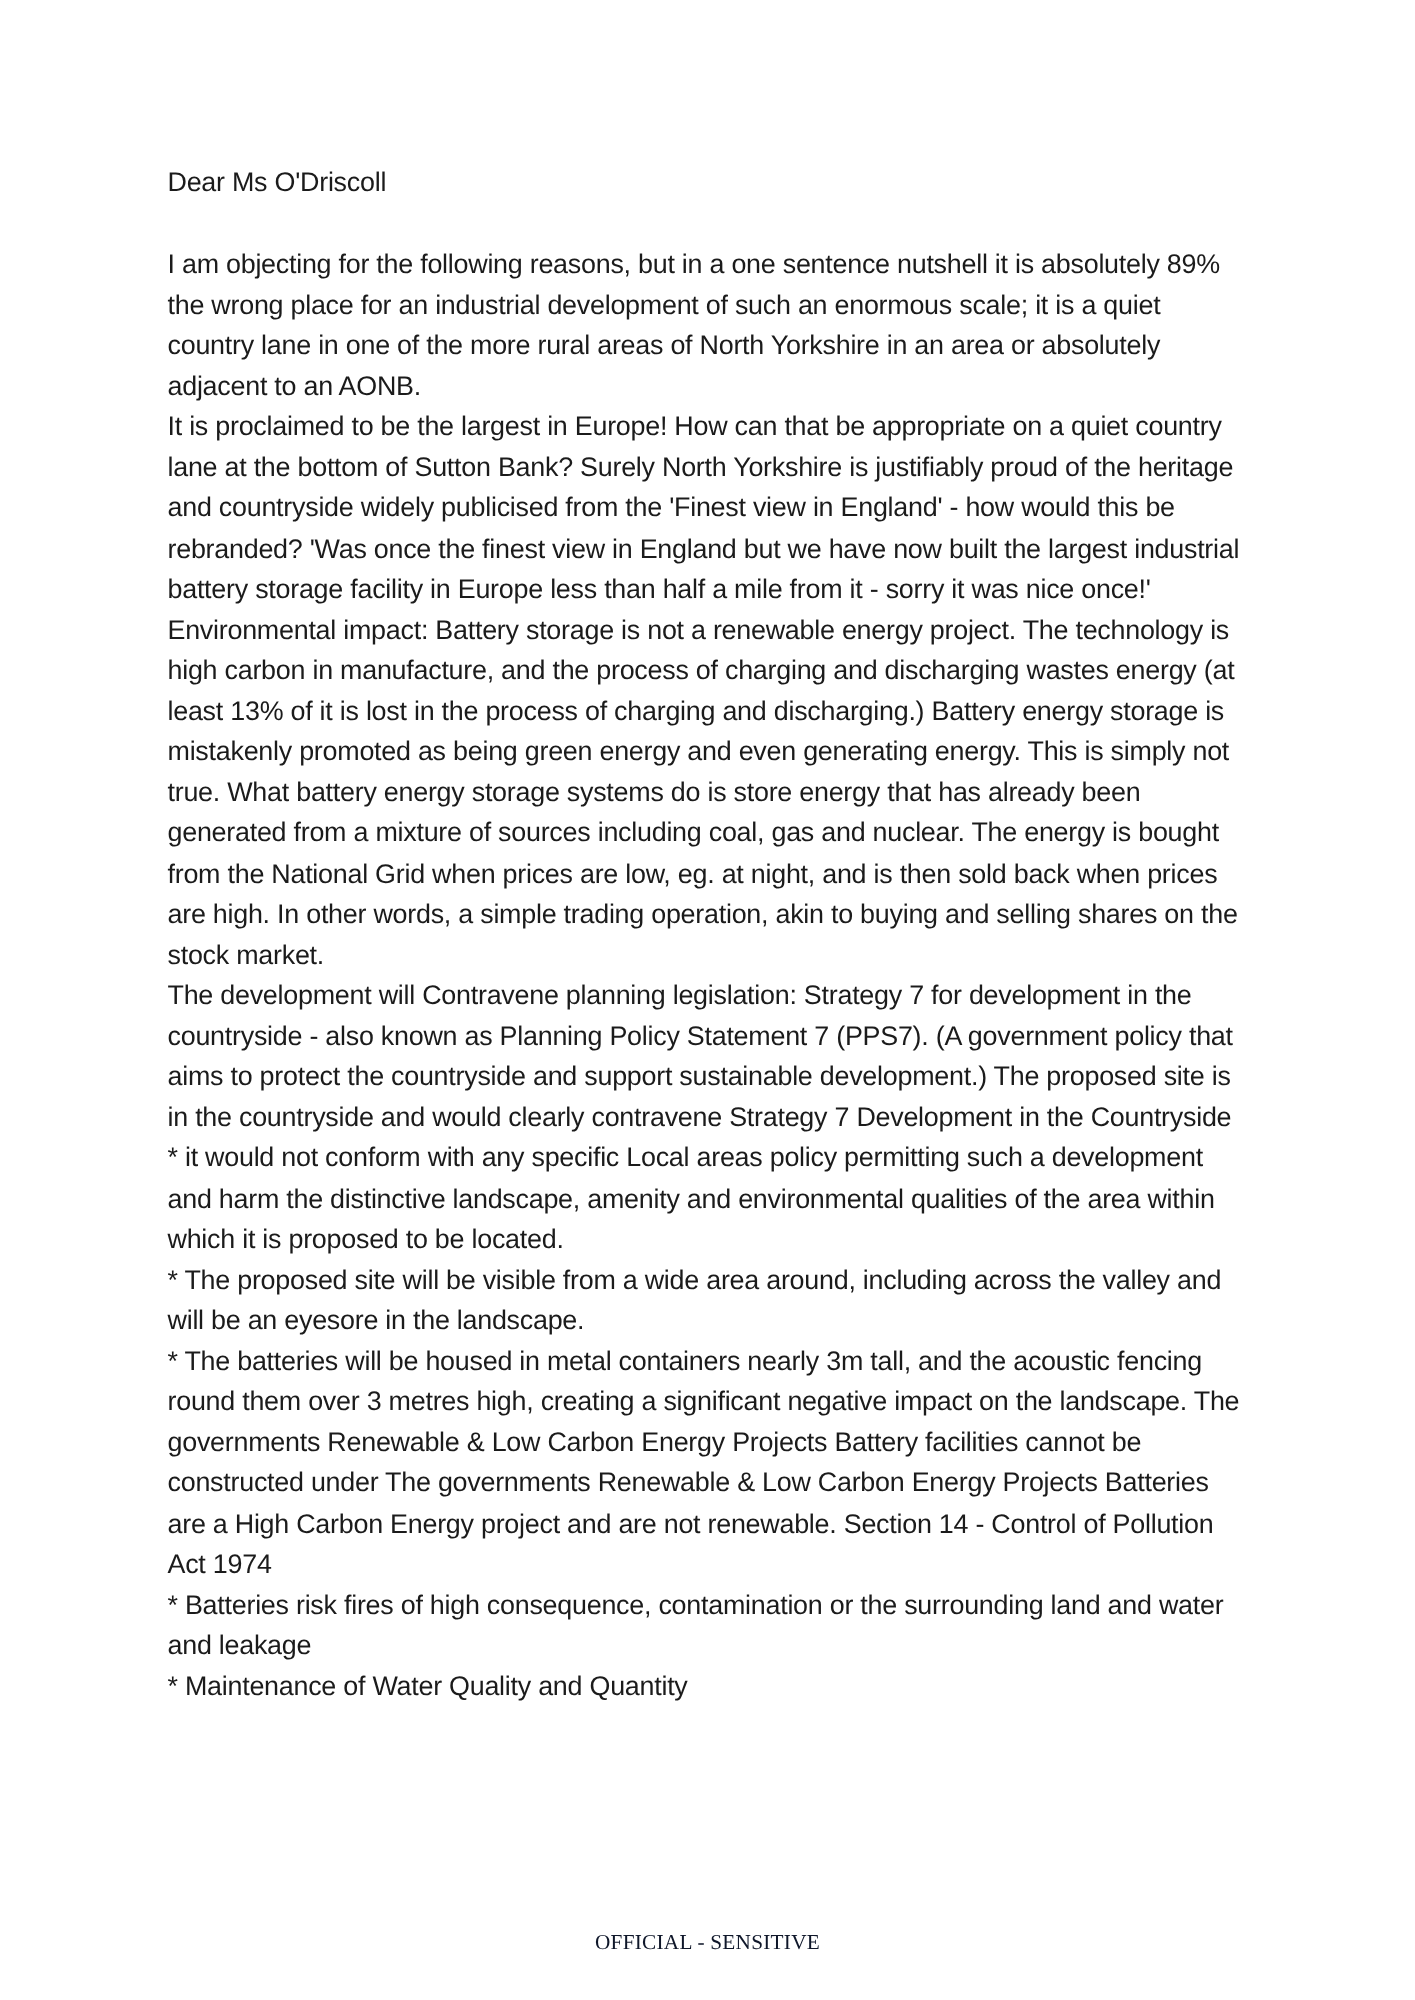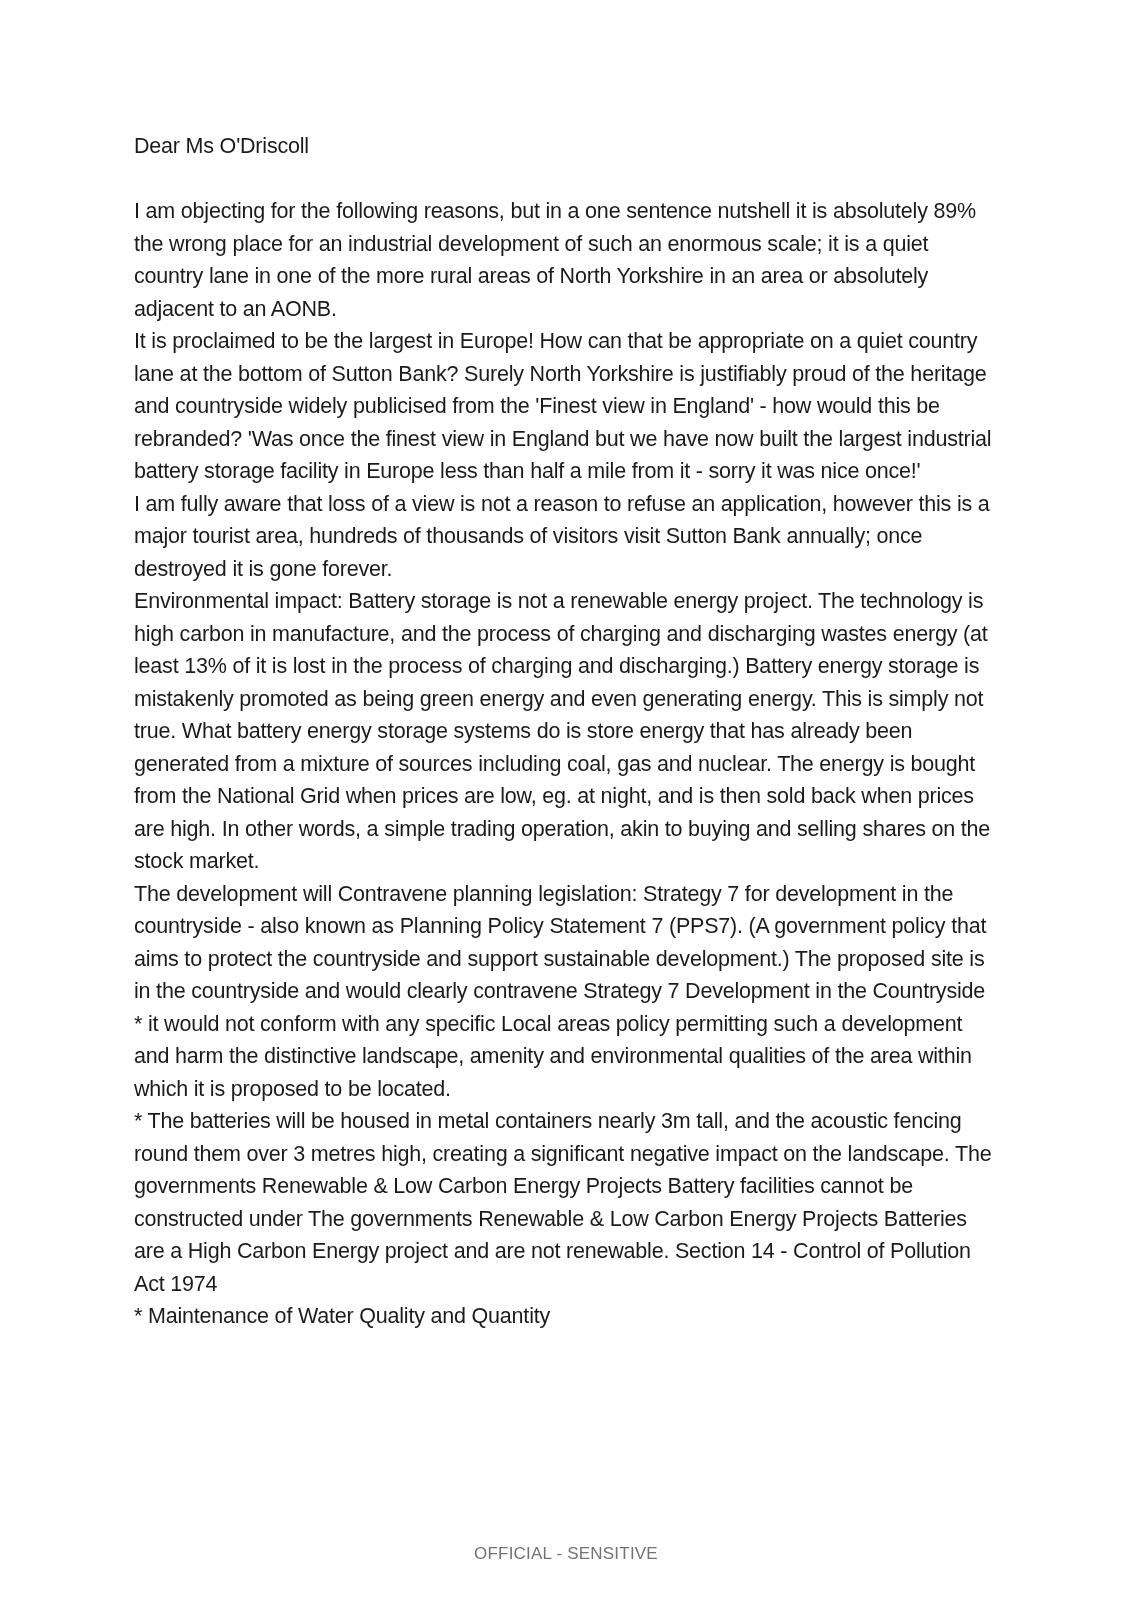--- a/index.html
+++ b/index.html
@@ -49,23 +49,24 @@
 </style>
 </head>
 <body>
 
 <div class="page">
   <div class="doc-body" style="color: rgb(27, 27, 27);">
       <p class="para">Dear Ms O'Driscoll</p>
       <p class="para blank">&nbsp;</p>
       <p class="para">I am objecting for the following reasons, but in a one sentence nutshell it is absolutely 89% the wrong place for an industrial development of such an enormous scale; it is a quiet country lane in one of the more rural areas of North Yorkshire in an area or absolutely adjacent to an AONB.</p>
       <p class="para">It is proclaimed to be the largest in Europe! How can that be appropriate on a quiet country lane at the bottom of Sutton Bank? Surely North Yorkshire is justifiably proud of the heritage and countryside widely publicised from the 'Finest view in England' - how would this be rebranded? 'Was once the finest view in England but we have now built the largest industrial battery storage facility in Europe less than half a mile from it - sorry it was nice once!'</p>
-      <p class="para">I am fully aware that loss of a view is not a reason to refuse an application, however this is a major tourist area, hundreds of thousands of visitors visit Sutton Bank annually; once destroyed it is gone forever.</p>
       <p class="para">Environmental impact: Battery storage is not a renewable energy project. The technology is high carbon in manufacture, and the process of charging and discharging wastes energy (at least 13% of it is lost in the process of charging and discharging.) Battery energy storage is mistakenly promoted as being green energy and even generating energy. This is simply not true. What battery energy storage systems do is store energy that has already been generated from a mixture of sources including coal, gas and nuclear. The energy is bought from the National Grid when prices are low, eg. at night, and is then sold back when prices are high. In other words, a simple trading operation, akin to buying and selling shares on the stock market.</p>
       <p class="para">The development will Contravene planning legislation: Strategy 7 for development in the countryside - also known as Planning Policy Statement 7 (PPS7). (A government policy that aims to protect the countryside and support sustainable development.) The proposed site is in the countryside and would clearly contravene Strategy 7 Development in the Countryside</p>
       <p class="para">* it would not conform with any specific Local areas policy permitting such a development and harm the distinctive landscape, amenity and environmental qualities of the area within which it is proposed to be located.</p>
+      <p class="para">* The proposed site will be visible from a wide area around, including across the valley and will be an eyesore in the landscape.</p>
       <p class="para">* The batteries will be housed in metal containers nearly 3m tall, and the acoustic fencing round them over 3 metres high, creating a significant negative impact on the landscape. The governments Renewable &amp; Low Carbon Energy Projects Battery facilities cannot be constructed under The governments Renewable &amp; Low Carbon Energy Projects Batteries are a High Carbon Energy project and are not renewable. Section 14 - Control of Pollution Act 1974</p>
+      <p class="para">* Batteries risk fires of high consequence, contamination or the surrounding land and water and leakage</p>
       <p class="para">* Maintenance of Water Quality and Quantity</p>
     </div>
   <div class="footer">
-    <span class="classification" style="color: #737373;">OFFICIAL - SENSITIVE</span>
+    <span class="classification" style="color: #0f172a; font-family: Liberation Serif, serif;">OFFICIAL - SENSITIVE</span>
   </div>
 </div>
 
 </body></html>

